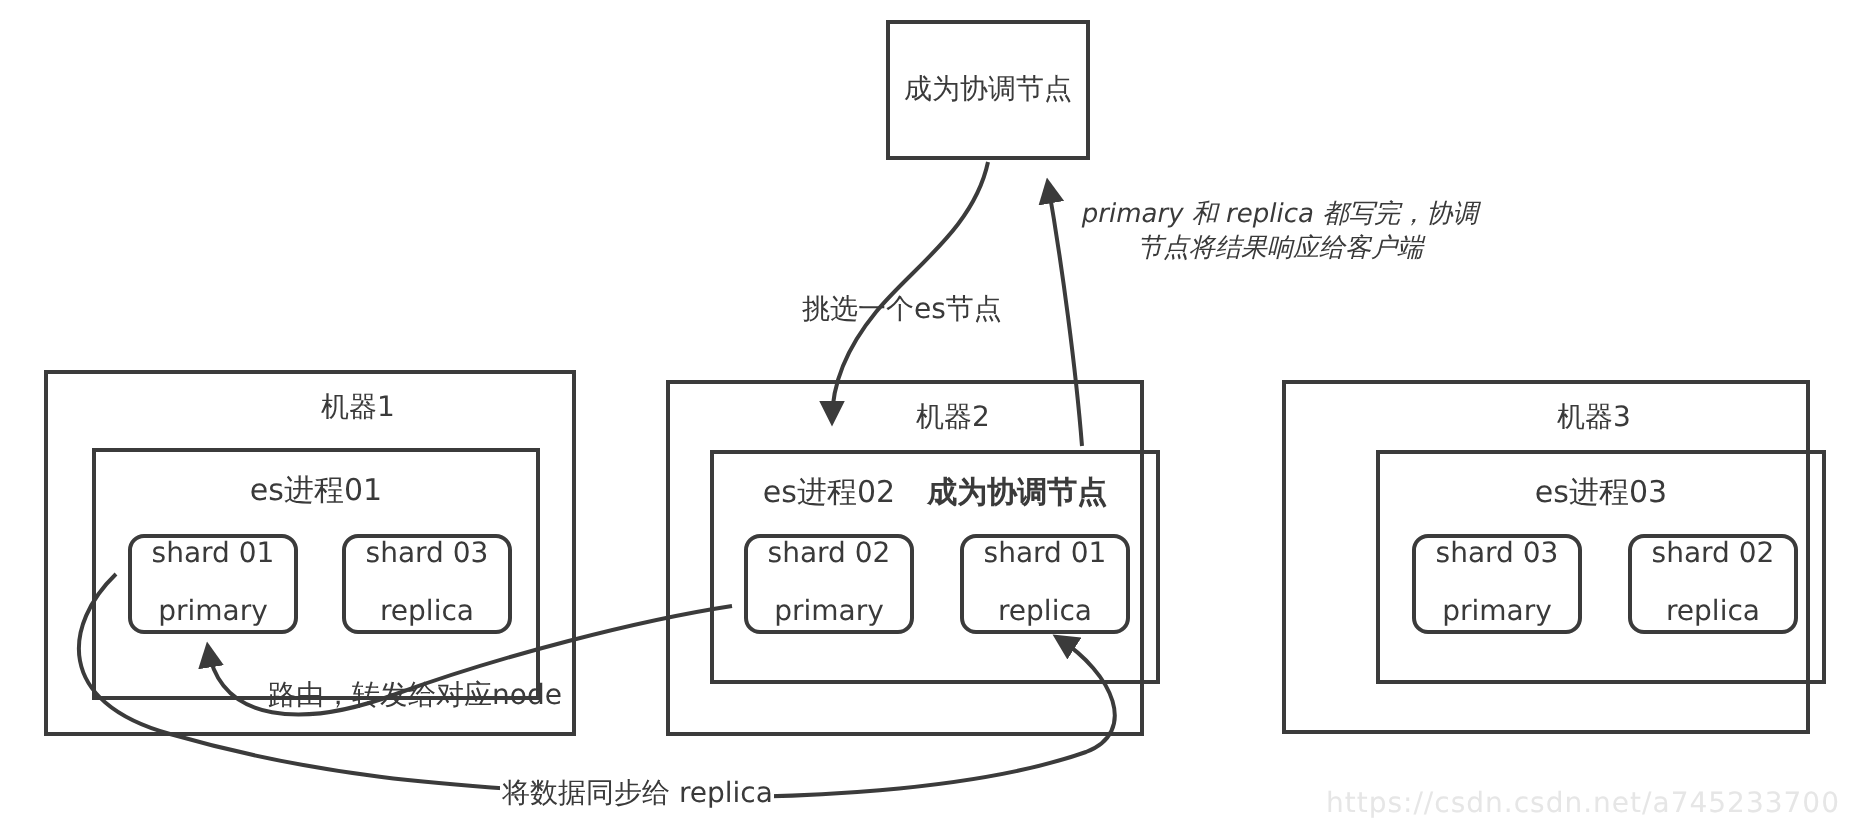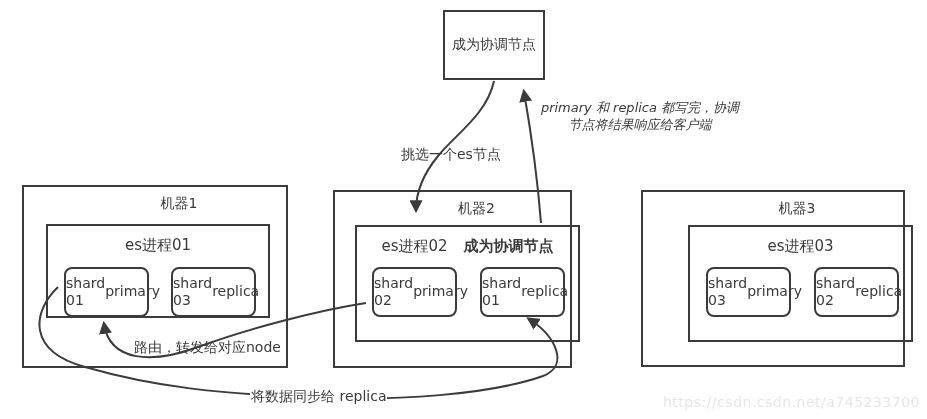--- a/index.html
+++ b/index.html
@@ -8,25 +8,25 @@
     font-family:"DejaVu Sans","Liberation Sans",sans-serif;color:#3a3a3a;overflow:hidden;
   }
   .box{position:absolute;border:2px solid #3b3b3b;background:transparent;box-sizing:border-box;}
   .client{left:443px;top:10px;width:102px;height:70px;display:flex;align-items:center;justify-content:center;font-size:14px;background:#fff;}
   .machine-title{text-align:center;margin-top:8px;font-size:14px;padding-left:48px;}
   .process{position:absolute;border:2px solid #3b3b3b;box-sizing:border-box;background:transparent;}
   .process-title{display:flex;justify-content:center;align-items:baseline;gap:16px;margin-top:10px;font-size:15px;}
   .process-note{font-weight:bold;font-size:15px;}
   .shard{
     position:absolute;width:85px;height:50px;border:2px solid #3b3b3b;border-radius:8px;background:#fff;
-    display:flex;flex-direction:row;align-items:center;justify-content:flex-start;
+    display:flex;flex-direction:column;align-items:center;justify-content:space-between;
     font-size:14px;line-height:1.25;box-sizing:border-box;
   }
   .m1{left:22px;top:185px;width:266px;height:183px;}
-  .m1 .process{left:22px;top:37px;width:224px;height:94px;}
+  .m1 .process{left:22px;top:37px;width:224px;height:126px;}
   .m2{left:333px;top:190px;width:239px;height:178px;}
   .m2 .process{left:20px;top:33px;width:225px;height:117px;}
   .m3{left:641px;top:190px;width:264px;height:177px;}
   .m3 .process{left:21px;top:33px;width:225px;height:117px;margin-left:24px;}
   .arrows{position:absolute;left:0;top:0;width:927px;height:419px;pointer-events:none;z-index:5;}
   .ann{position:absolute;font-size:14px;white-space:nowrap;z-index:6;}
   .ann-response{left:537px;top:100px;width:206px;text-align:center;font-size:13px;white-space:normal;line-height:1.28;font-style:italic;}
   .ann-pick{left:401px;top:146px;}
   .ann-route{left:134px;top:339px;}
   .ann-sync{left:250px;top:388px;background:#fff;padding:0 1px;}

